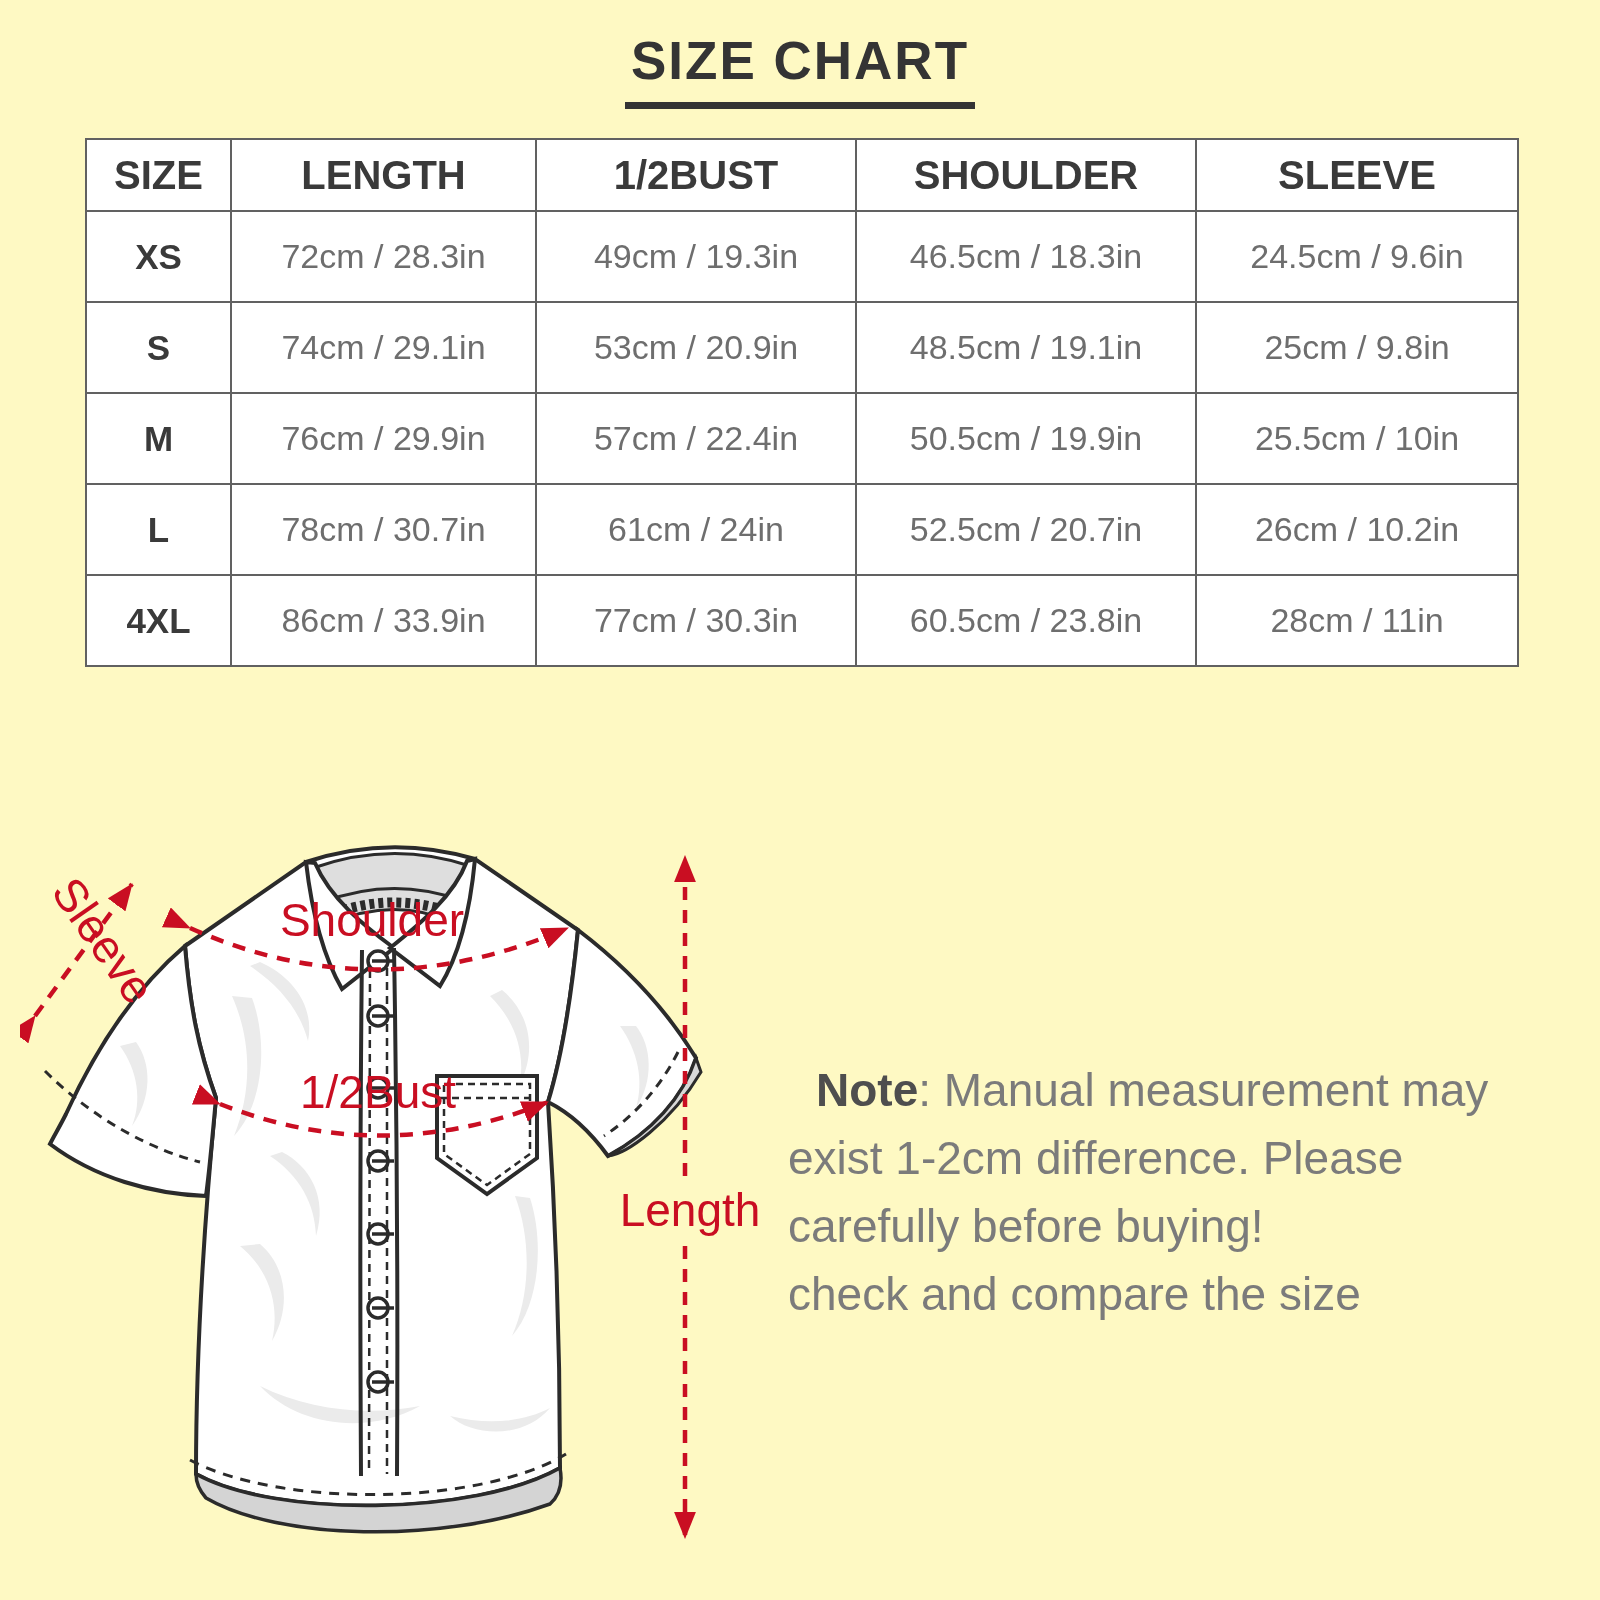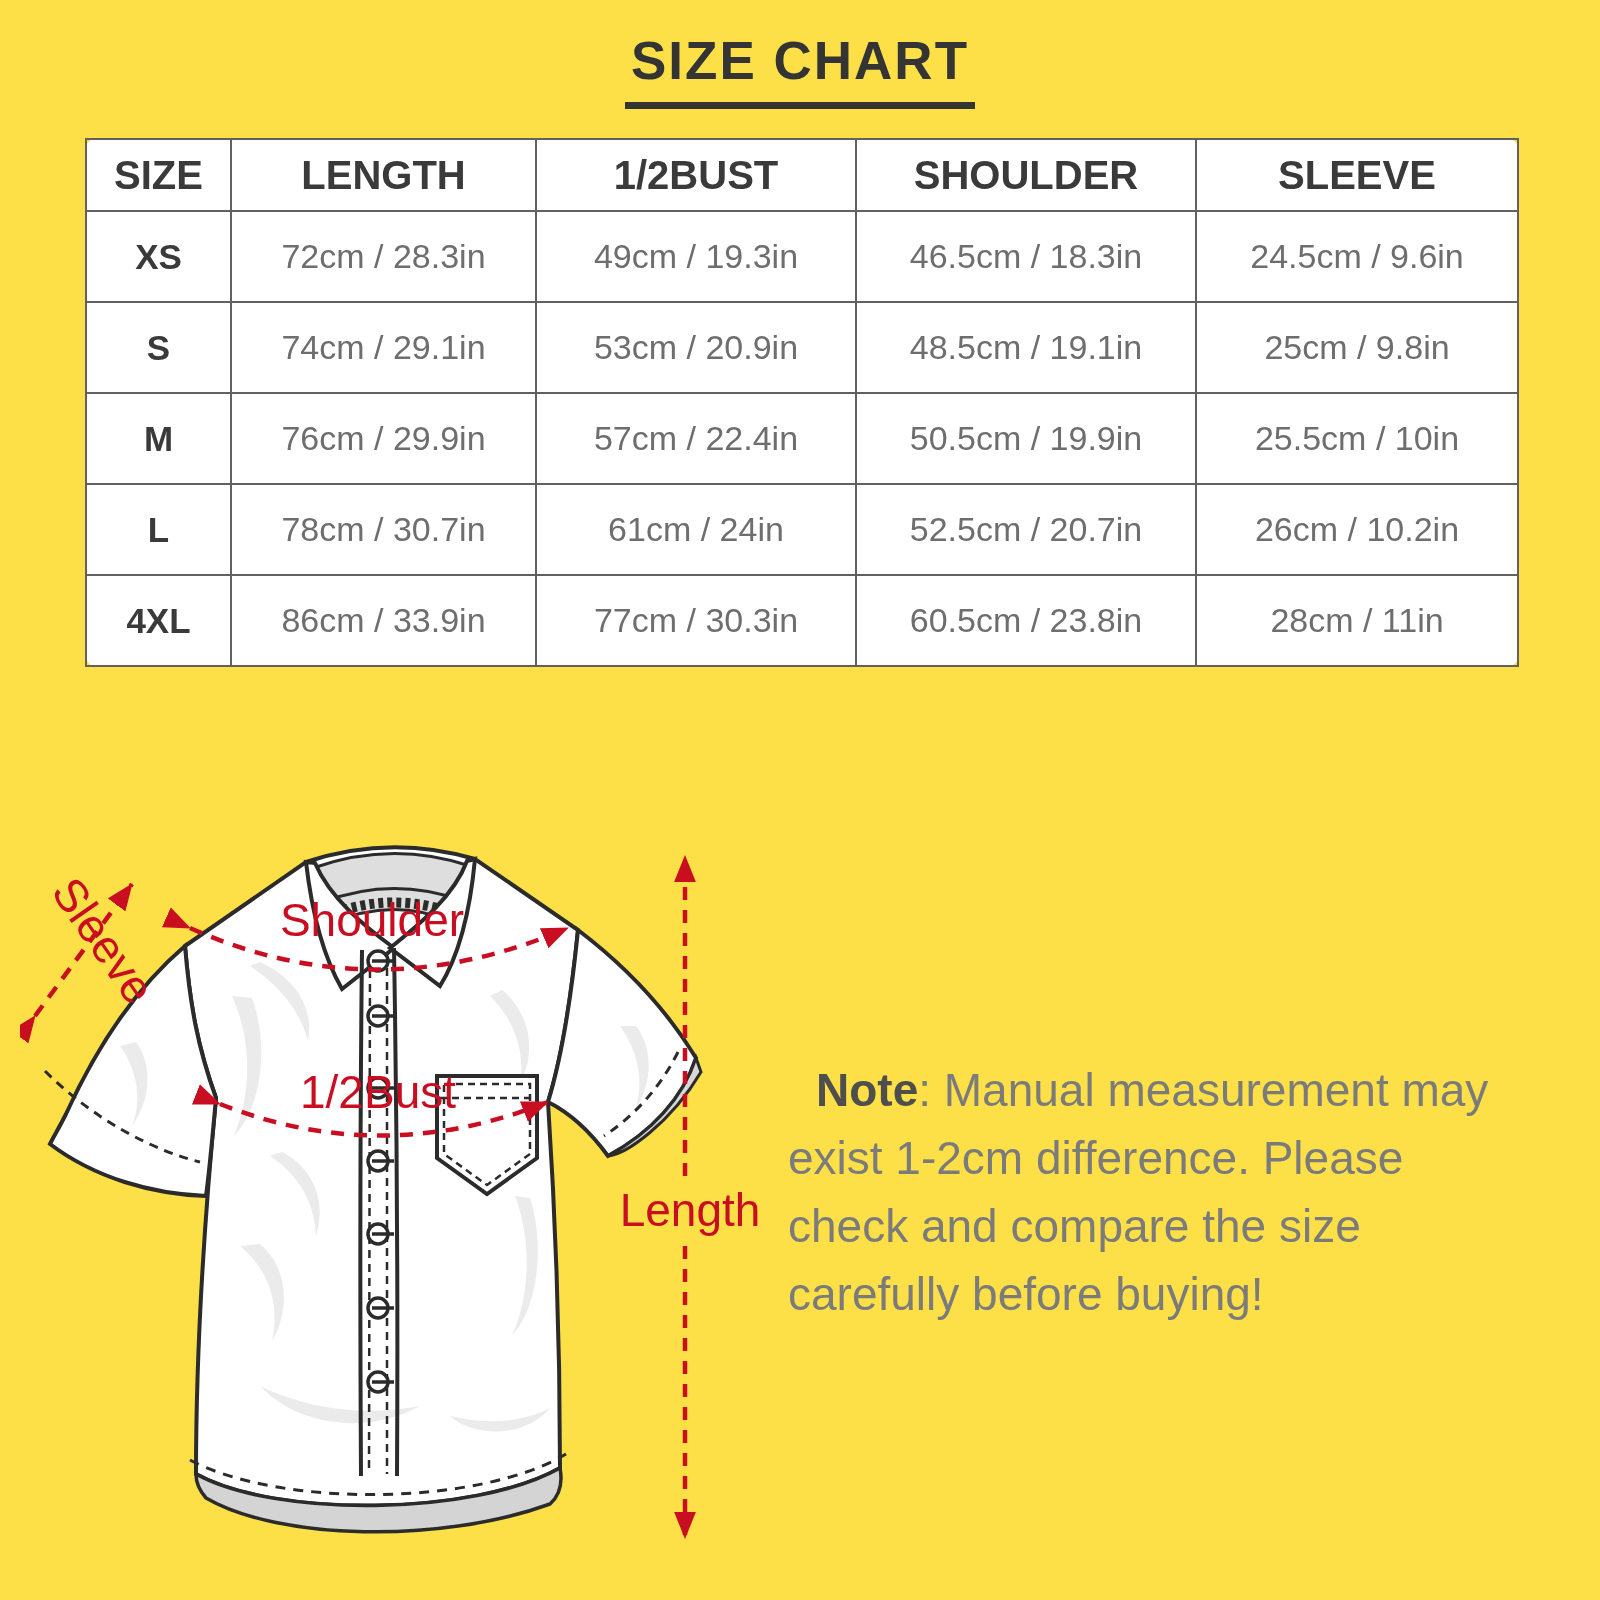--- a/index.html
+++ b/index.html
@@ -1,29 +1,29 @@
 <!DOCTYPE html>
 <html><head>
 <meta charset="utf-8">
 <style>
   html,body{margin:0;padding:0;background:#ffffff;}
   .canvas{
-    position:relative;width:1600px;height:1600px;background:#fde047;overflow:hidden;
+    position:relative;width:1600px;height:1600px;background:#fef9c3;overflow:hidden;
     font-family:"Liberation Sans", sans-serif;
   }
   
   .title-wrap{position:absolute;top:30px;left:0;width:100%;text-align:center;}
   .title-wrap h1{
     display:inline-block;margin:0;font-size:53px;font-weight:bold;color:#343434;
     letter-spacing:2px;border-bottom:7px solid #343434;padding:0 6px 11px 6px;
   }
   
   table.size-table{
     position:absolute;left:85px;top:138px;width:1432px;
-    border-collapse:collapse;table-layout:fixed;background:#ffffff;border-radius:13px;
+    border-collapse:collapse;table-layout:fixed;background:#ffffff;
   }
   .size-table th{
     height:70px;font-size:40px;font-weight:bold;color:#3a3a3a;
     border:2px solid #616161;text-align:center;vertical-align:middle;padding:0;
   }
   .size-table td{
     height:67px;font-size:34px;color:#6e6e6e;
     border:2px solid #616161;text-align:center;vertical-align:middle;padding:11px;
   }
   .size-table td.size-col{font-weight:bold;color:#3a3a3a;font-size:35px;}
@@ -200,17 +200,17 @@
 
       <line x1="665" y1="350" x2="665" y2="30" stroke="#C90E22" stroke-width="4.5" stroke-dasharray="13 10" marker-end="url(#ah)"></line>
       <line x1="665" y1="420" x2="665" y2="712" stroke="#C90E22" stroke-width="4.5" stroke-dasharray="13 10" marker-end="url(#ah)"></line>
       <text class="red-label" x="670" y="400" text-anchor="middle">Length</text>
     </g>
   </svg>
 
   <div class="note">
     <div><strong>Note</strong><span>: Manual measurement may</span></div>
     <div>exist 1-2cm difference. Please</div>
+    <div>carefully before buying!</div>
     <div>check and compare the size</div>
-    <div>carefully before buying!</div>
   </div>
 
 </div>
 
 </body></html>

